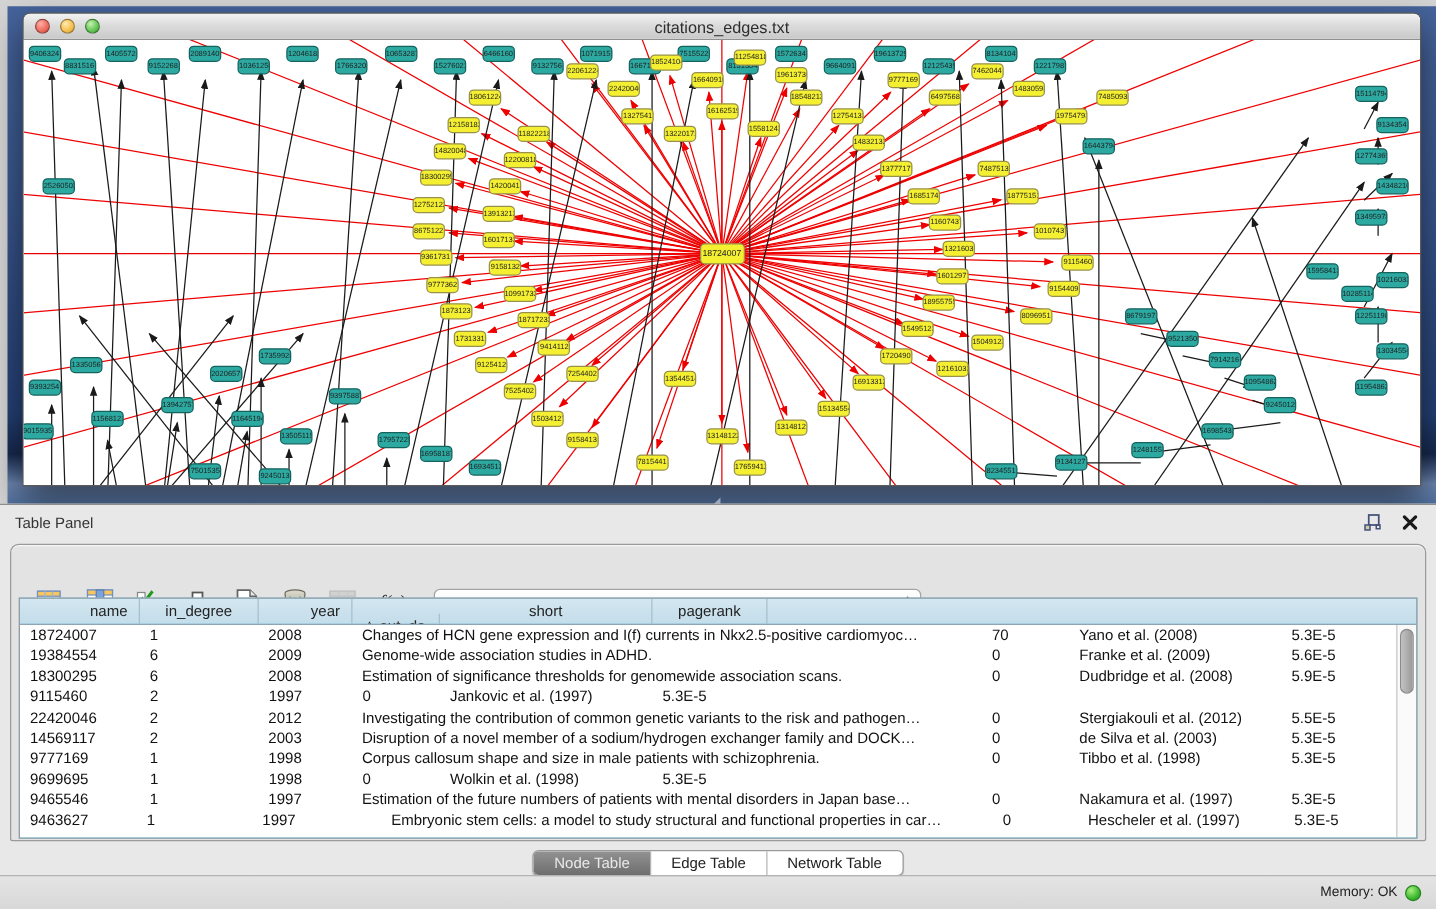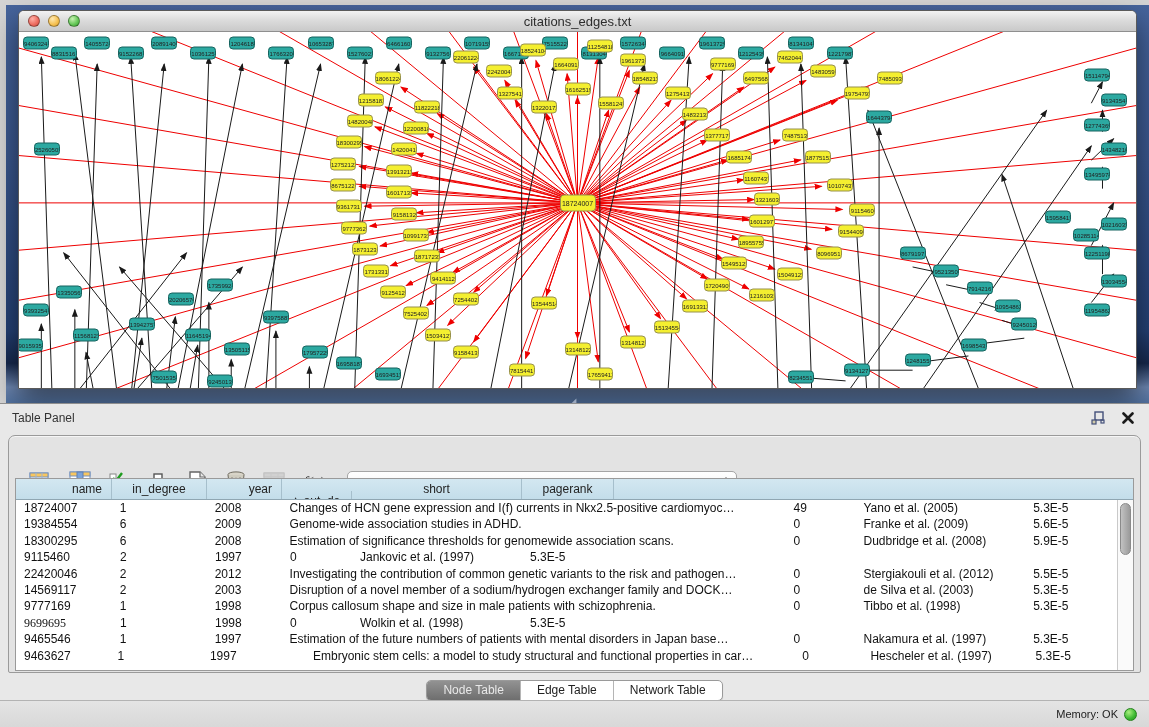--- a/index.html
+++ b/index.html
@@ -480,22 +480,22 @@
           <div class="th" style="width: 70px; text-align: left; margin-top: 12px;">△ out_de…</div>
           <div class="th" style="width: 170px; text-align: center;">short</div>
           <div class="th" style="width: 92px; text-align: center;">pagerank</div>
         </div>
       <div class="tbody" id="tbody">
           <div class="tr">
             <div class="td" style="width: 96px;">18724007</div>
             <div class="td" style="width: 95px;">1</div>
             <div class="td" style="width: 75px;">2008</div>
             <div class="td" style="width: 505px;">Changes of HCN gene expression and I(f) currents in Nkx2.5-positive cardiomyoc…</div>
-            <div class="td" style="width: 70px;">49</div>
-            <div class="td" style="width: 170px;">Yano et al. (2005)</div>
+            <div class="td" style="width: 70px;">70</div>
+            <div class="td" style="width: 170px;">Yano et al. (2008)</div>
             <div class="td" style="width: 92px;">5.3E-5</div>
           </div>
           <div class="tr">
             <div class="td" style="width: 96px;">19384554</div>
             <div class="td" style="width: 95px;">6</div>
             <div class="td" style="width: 75px;">2009</div>
             <div class="td" style="width: 505px;">Genome-wide association studies in ADHD.</div>
             <div class="td" style="width: 70px;">0</div>
             <div class="td" style="width: 170px;">Franke et al. (2009)</div>
             <div class="td" style="width: 92px;">5.6E-5</div>
@@ -538,21 +538,21 @@
           <div class="tr">
             <div class="td" style="width: 96px;">9777169</div>
             <div class="td" style="width: 95px;">1</div>
             <div class="td" style="width: 75px;">1998</div>
             <div class="td" style="width: 505px;">Corpus callosum shape and size in male patients with schizophrenia.</div>
             <div class="td" style="width: 70px;">0</div>
             <div class="td" style="width: 170px;">Tibbo et al. (1998)</div>
             <div class="td" style="width: 92px;">5.3E-5</div>
           </div>
           <div class="tr">
-            <div class="td" style="width: 96px; font-family: Liberation Serif, serif;">9699695</div>
+            <div class="td" style="width: 96px;">9699695</div>
             <div class="td" style="width: 95px;">1</div>
             <div class="td" style="width: 75px;">1998</div>
             <div class="td" style="width: 70px;">0</div>
             <div class="td" style="width: 170px;">Wolkin et al. (1998)</div>
             <div class="td" style="width: 92px;">5.3E-5</div>
           </div>
           <div class="tr">
             <div class="td" style="width: 96px;">9465546</div>
             <div class="td" style="width: 95px;">1</div>
             <div class="td" style="width: 75px;">1997</div>

